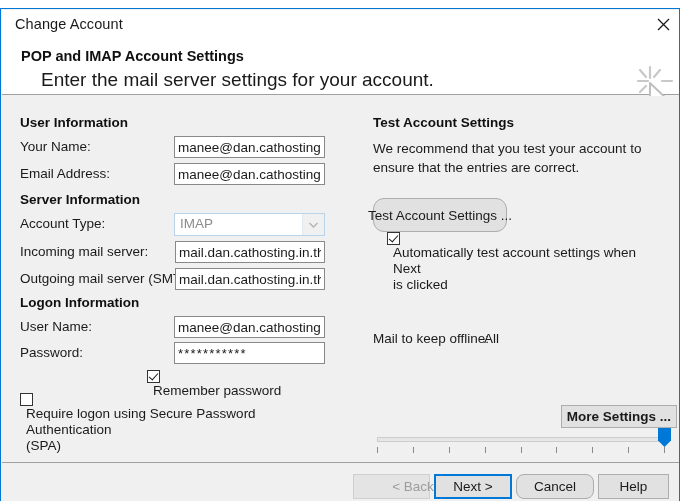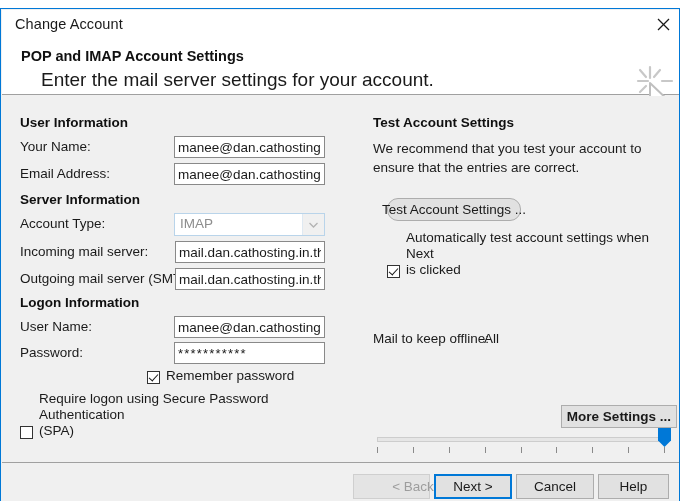--- a/index.html
+++ b/index.html
@@ -155,22 +155,23 @@
     border-left: 1px solid #dfe9f2;
     display: flex;
     align-items: center;
     justify-content: center;
   }
 
   
   .cbwrap {
     position: absolute;
     display: flex;
-    align-items: flex-end;
+    align-items: flex-start;
     cursor: pointer;
+    flex-direction: column;
   }
   .cbbox {
     width: 13px; height: 13px;
     box-sizing: border-box;
     border: 1px solid #333333;
     background: #ffffff;
     flex: 0 0 auto;
     position: relative;
     margin-top: 2px;
   }
@@ -332,21 +333,21 @@
       <span class="cbtext">
         <span>Require logon using Secure Password Authentication</span><br>
         <span>(SPA)</span>
       </span>
     </div>
 
     <div class="sect" style="left:371px; top:19px;">Test Account Settings</div>
 
     <div class="para" style="left:371px; top:43px; width:295px;">We recommend that you test your account to ensure that the entries are correct.</div>
 
-    <div class="btn" style="left:385px; top:102px; width:134px; height:23px;border-radius:11px;">Test Account Settings ...</div>
+    <div class="btn" style="left:371px; top:102px; width:134px; height:34px;border-radius:11px;">Test Account Settings ...</div>
 
     <div class="cbwrap" style="left:385px; top:134px; width:270px;">
       <span class="cbbox checked"></span>
       <span class="cbtext">
         <span>Automatically test account settings when Next</span><br>
         <span>is clicked</span>
       </span>
     </div>
 
     <div class="lbl" style="left:371px; top:235px;">Mail to keep offline:</div>
@@ -367,17 +368,17 @@
     <div id="slider-thumb" style="left: 656px; background: rgb(0, 120, 215);"></div>
 
     <div class="btn" style="left:559px; top:309px; width:116px; height:23px;font-weight:bold;">More Settings ...</div>
 
   </div>
 
   <div id="footer-sep"></div>
   <div id="footer">
     <div class="btn disabled" style="left:351px; top:11px; width:77px; height:25px;padding-left:43px;">&lt; Back</div>
     <div class="btn default" style="left:432px; top:11px; width:78px; height:25px;">Next &gt;</div>
-    <div class="btn" style="left:514px; top:11px; width:78px; height:25px;">Cancel</div>
+    <div class="btn" style="left:514px; top:11px; width:78px; height:25px;border-radius:8px;">Cancel</div>
     <div class="btn" style="left:596px; top:11px; width:71px; height:25px;">Help</div>
   </div>
 
 </div>
 
 </body></html>

